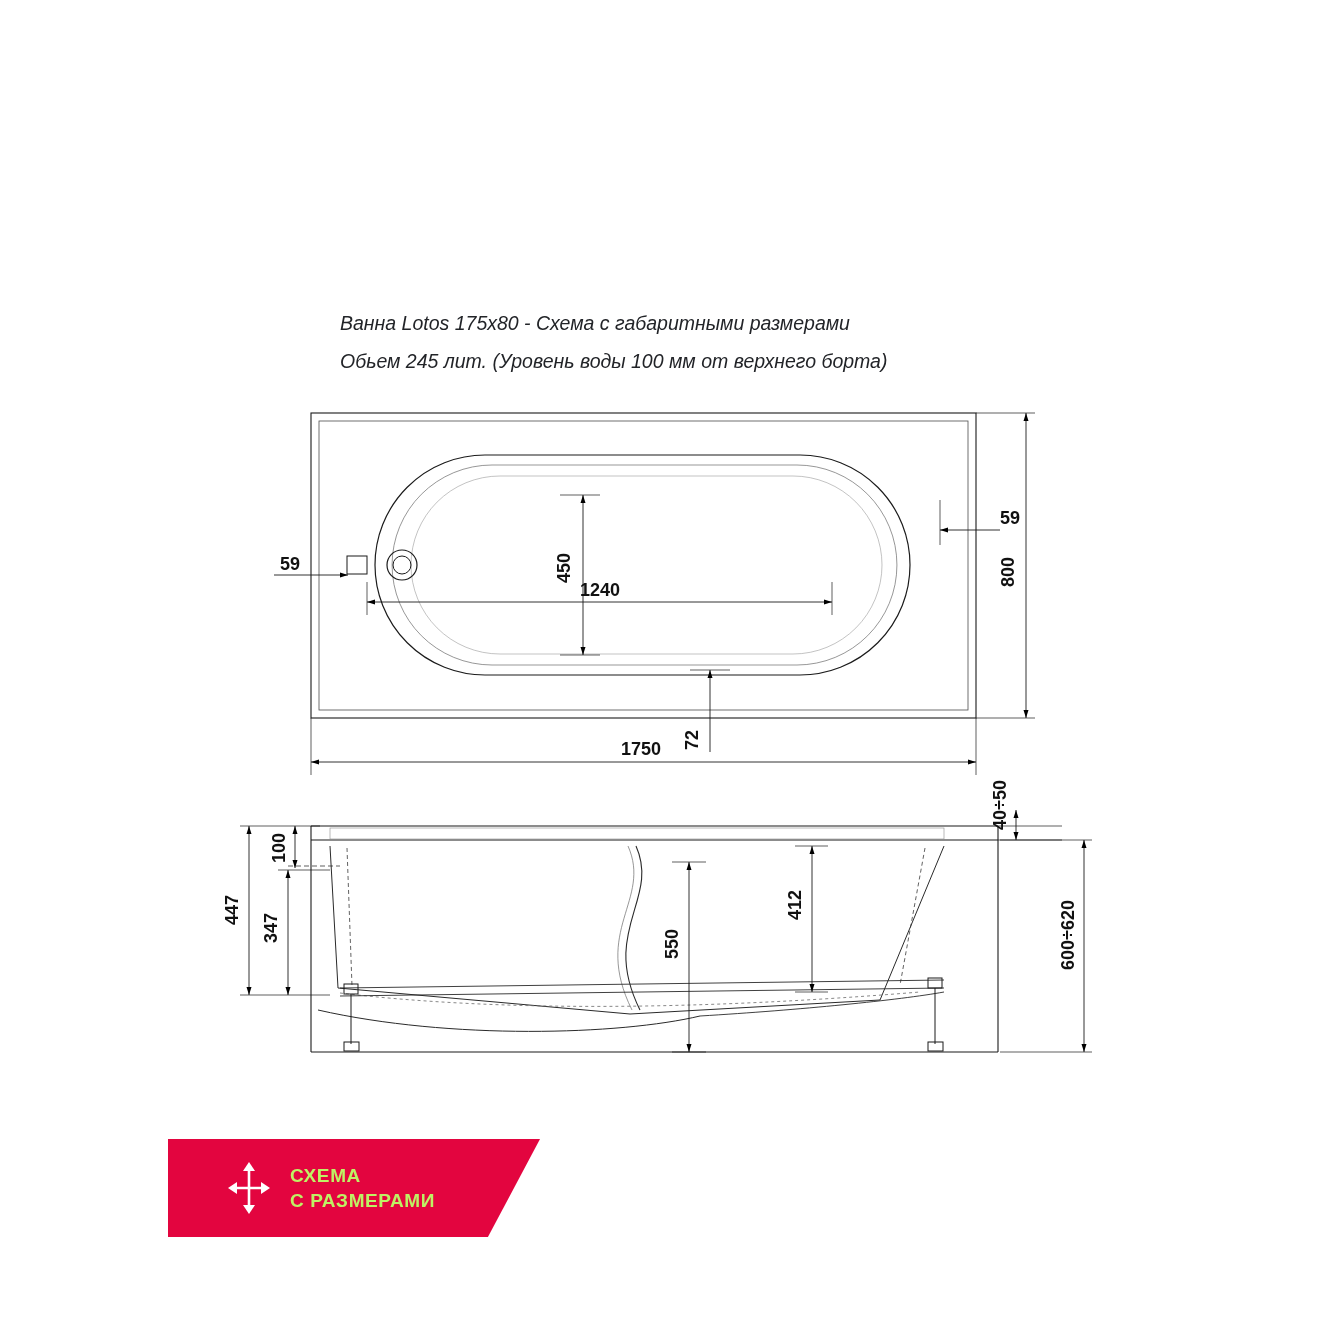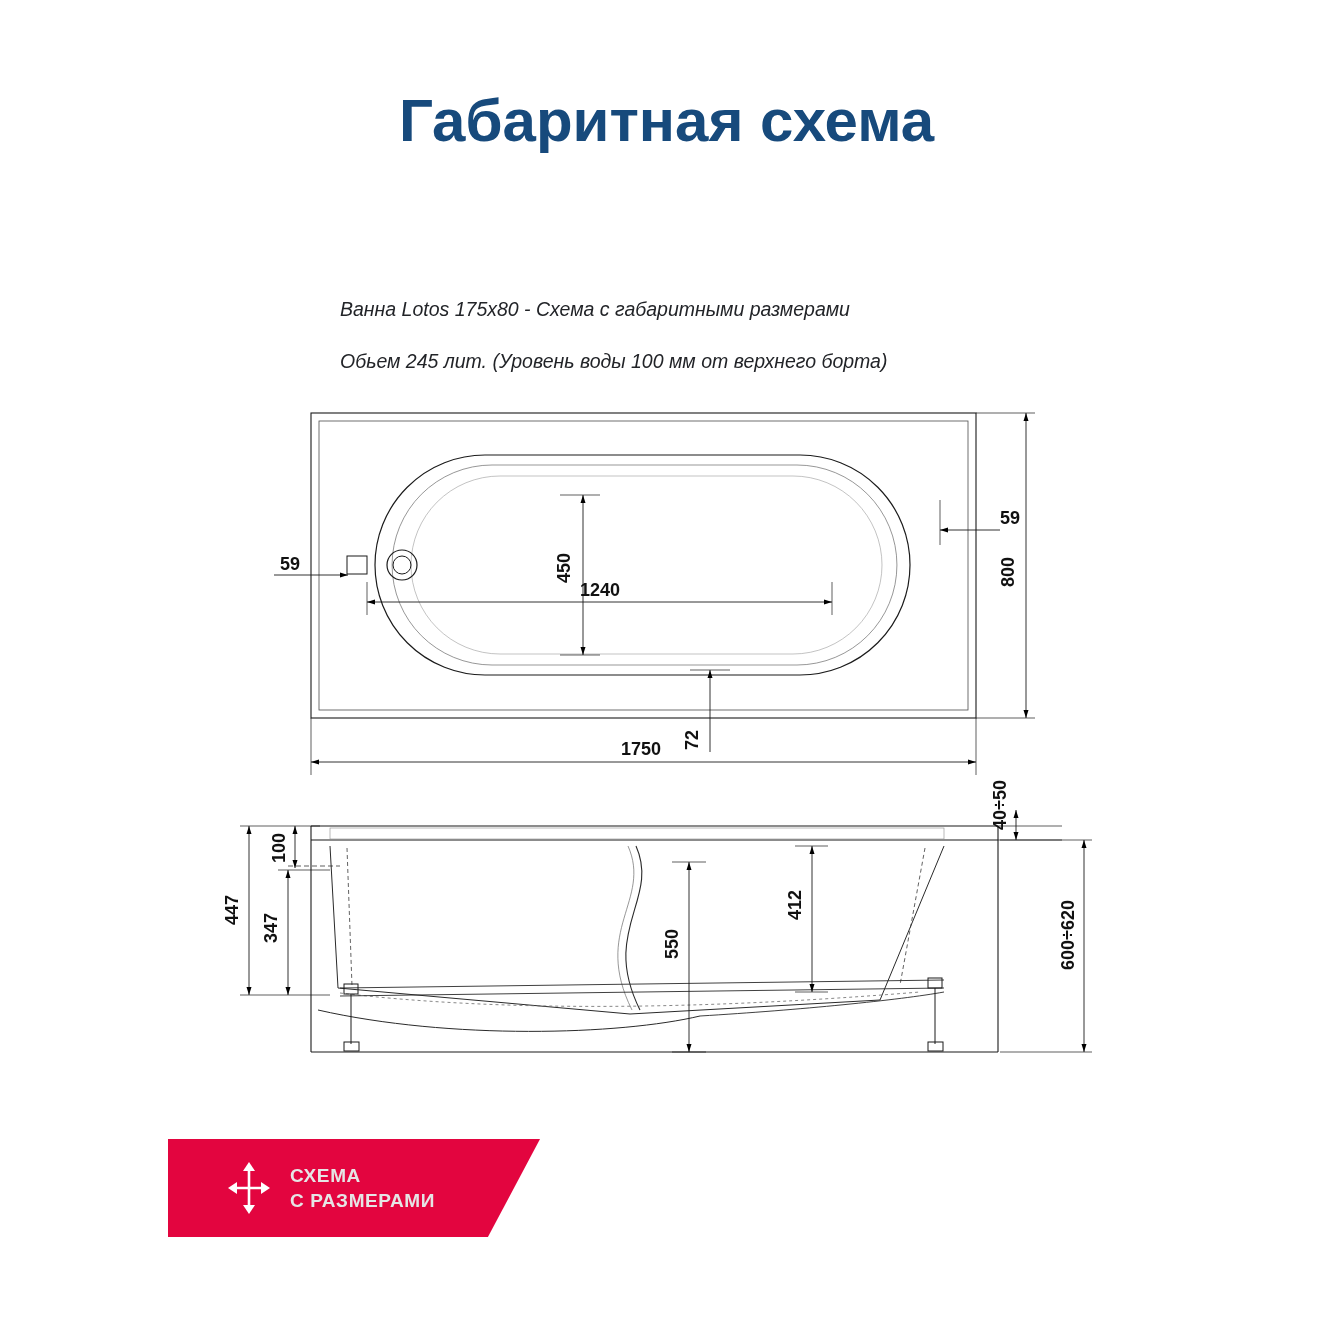--- a/index.html
+++ b/index.html
@@ -34,21 +34,21 @@
   }
   
   .caption {
     position: absolute;
     left: 340px;
     font-style: italic;
     font-size: 19.5px;
     color: #222428;
     white-space: nowrap;
   }
-  .caption.l1 { top: 298px; }
+  .caption.l1 { top: 312px; }
   .caption.l2 { top: 350px; }
 
   
   .drawing {
     position: absolute;
     left: 0;
     top: 0;
     width: 1333px;
     height: 1333px;
     pointer-events: none;
@@ -68,38 +68,37 @@
     padding-left: 58px;
     box-sizing: border-box;
   }
   .badge-icon {
     width: 46px;
     height: 58px;
     margin-right: 18px;
     flex: 0 0 auto;
   }
   .badge-text {
-    color: #e5e5e5;
+    color: #bef264;
     font-size: 19px;
     font-weight: bold;
     line-height: 25px;
     letter-spacing: 0.6px;
   }
   .badge-text div { white-space: nowrap; }
 
   .dim-text {
     font-family: "Liberation Sans", sans-serif;
   }
 </style>
 </head>
 <body>
 
 <div class="page">
 
-  <div class="title">Габаритная схема</div>
 
   <div class="caption l1">Ванна Lotos 175x80 - Схема с габаритными размерами</div>
   <div class="caption l2">Обьем 245 лит.  (Уровень воды 100 мм от верхнего борта)</div>
 
   <svg class="drawing" viewBox="0 0 1333 1333">
     <defs>
       <marker id="arrL" markerWidth="10" markerHeight="8" refX="9" refY="4" orient="auto">
         <path d="M9,4 L0,1.2 L0,6.8 Z" fill="#000"></path>
       </marker>
       <marker id="arrR" markerWidth="10" markerHeight="8" refX="1" refY="4" orient="auto">

